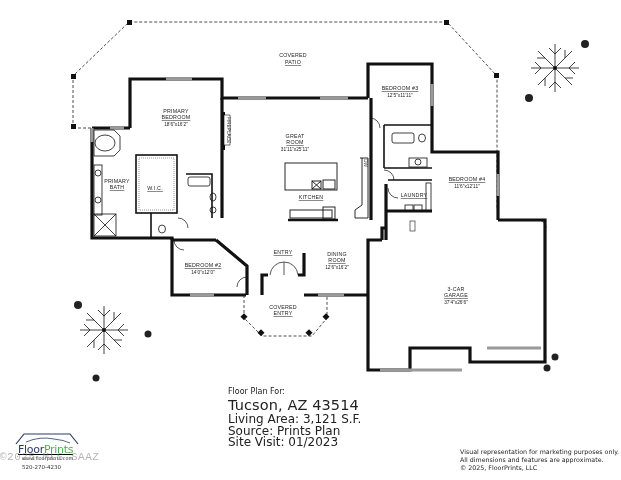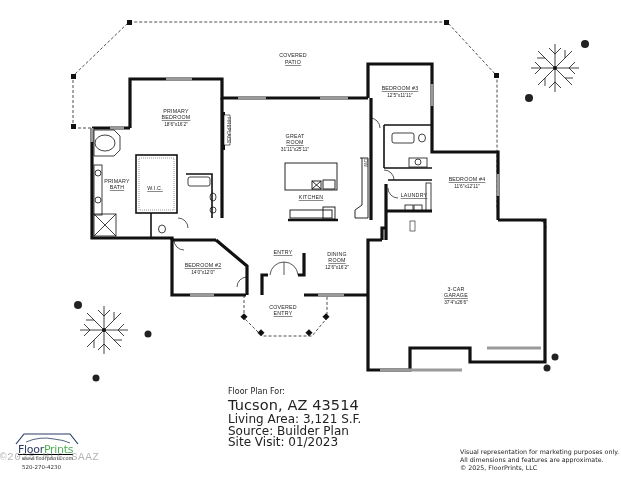--- a/index.html
+++ b/index.html
@@ -230,21 +230,21 @@
 
   <text x="456" y="291" class="rl">3-CAR</text>
   <text x="456" y="297" class="rl" text-decoration="underline">GARAGE</text>
   <text x="456" y="304" class="rd">37'4"x26'6"</text>
 </svg>
 
 <div class="info">
   <div class="small">Floor Plan For:</div>
   <div class="big">Tucson, AZ  43514</div>
   <div class="mid">Living Area:  3,121 S.F.</div>
-  <div class="mid">Source:  Builder Plan</div>
+  <div class="mid">Source:  Prints Plan</div>
   <div class="mid">Site Visit:  01/2023</div>
 </div>
 
 <div class="disclaimer">
   <div>Visual representation for marketing purposes only.</div>
   <div>All dimensions and features are approximate.</div>
   <div>© 2025, FloorPrints, LLC</div>
 </div>
 
 <div class="logo">

